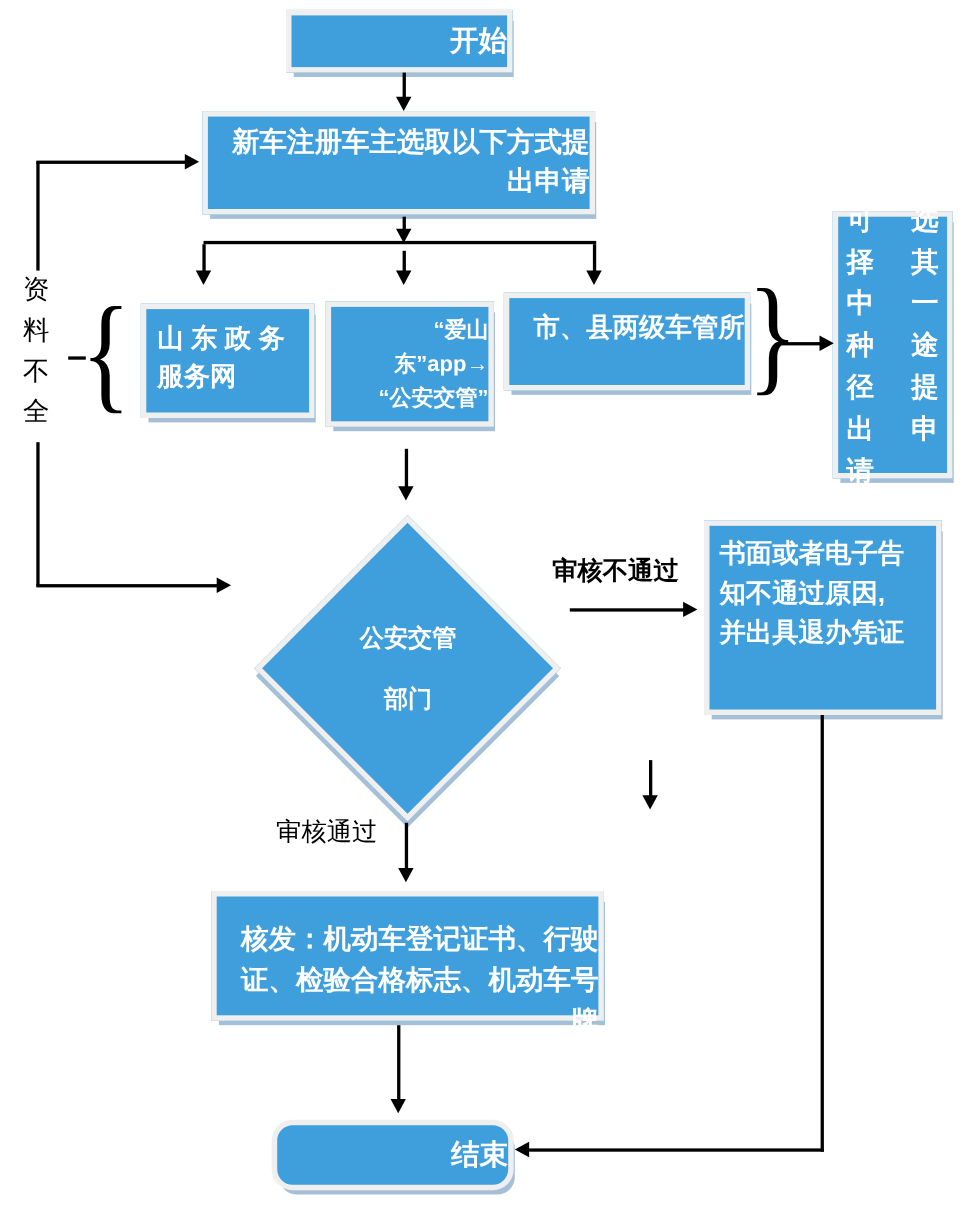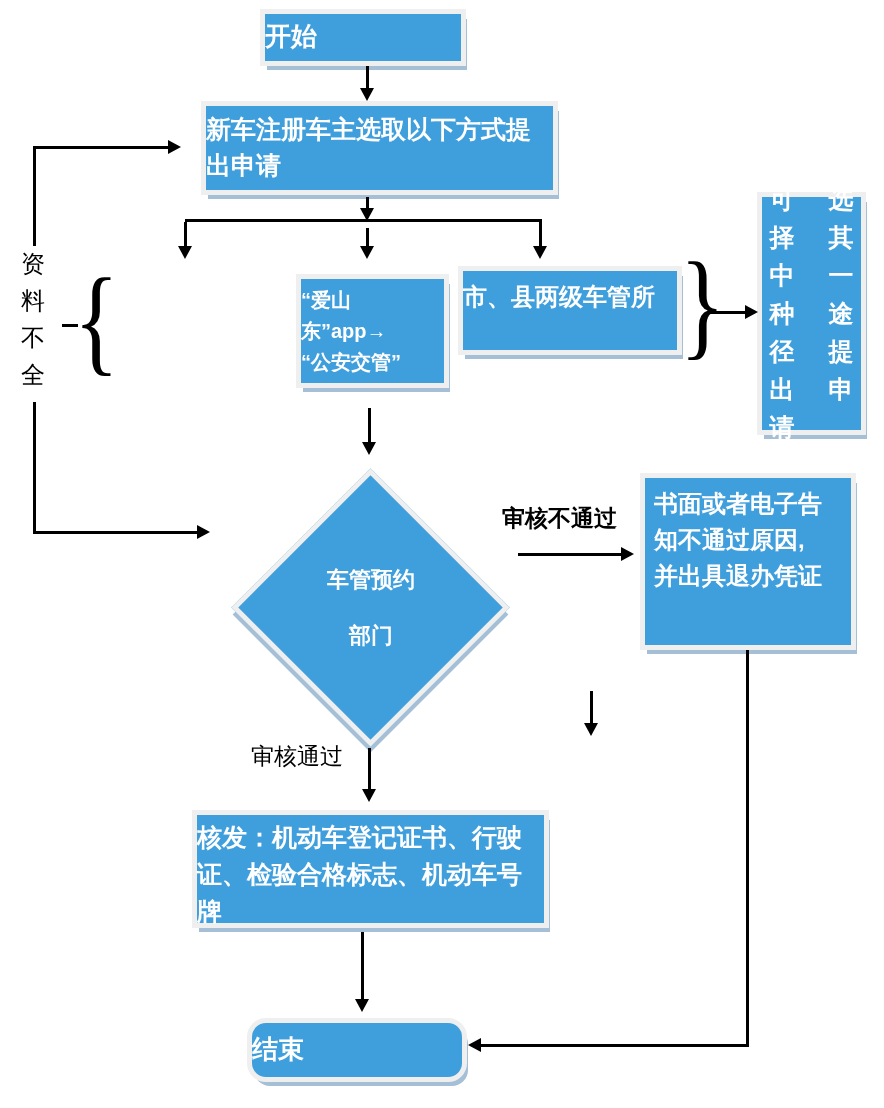--- a/index.html
+++ b/index.html
@@ -11,21 +11,21 @@
     font-family:"Liberation Sans",sans-serif;
   }
   .node{
     position:absolute;
     box-sizing:border-box;
     background:#3F9EDC;
     border:5px solid #EFEFEF;
     box-shadow:4px 7px 0 -3px #A5BFD6;
     color:#ffffff;
     font-weight:bold;
-    text-align:left;
+    text-align:right;
     white-space:pre-line;
     font-family:"Liberation Sans",sans-serif;
   }
   .vline{position:absolute;width:3px;background:#000;}
   .hline{position:absolute;height:3px;background:#000;}
   .ah{position:absolute;width:0;height:0;}
   .ah-d{border-left:7px solid transparent;border-right:7px solid transparent;border-top:13px solid #000;}
   .ah-r{border-top:7px solid transparent;border-bottom:7px solid transparent;border-left:13px solid #000;}
   .ah-l{border-top:7px solid transparent;border-bottom:7px solid transparent;border-right:13px solid #000;}
   .lbl{
@@ -61,23 +61,25 @@
   }
   #side-note-box span{display:block;}
 </style>
 </head>
 <body>
 
 <div id="canvas">
 
   <div class="node" style="left:260px;top:9px;width:206px;height:57px;font-size:26px;line-height:45px;">开始</div>
 
-  <div class="node" style="left:201px;top:101px;width:357px;height:94px;font-size:25px;line-height:36px;padding-top:5px;">新车注册车主选取以下方式提
+  <div class="node" style="left:184px;top:101px;width:357px;height:94px;font-size:25px;line-height:36px;padding-top:5px;">新车注册车主选取以下方式提
 出申请</div>
 
+  <div class="node" style="left:128px;top:276px;width:158px;height:104px;font-size:24px;line-height:35px;text-align:left;padding:9px 0 0 10px;">山 东 政 务
+服务网</div>
 
   <div class="node" style="left:296px;top:274px;width:153px;height:114px;font-size:20px;line-height:31px;padding-top:6px;">“爱山
 东”app→
 “公安交管”</div>
 
   <div class="node" style="left:458px;top:266px;width:224px;height:89px;font-size:24px;padding-top:10px;">市、县两级车管所</div>
 
   <div class="node" id="side-note-box" style="left:757px;top:192px;width:109px;height:243px;">
     <span>可</span>
     <span>选</span>
@@ -88,28 +90,28 @@
     <span>种</span>
     <span>途</span>
     <span>径</span>
     <span>提</span>
     <span>出</span>
     <span>申</span>
     <span>请</span>
   </div>
 
   <div id="diamond-shape"></div>
-  <div id="diamond-label">车管预约
+  <div id="diamond-label">公安交管
 部门</div>
 
   <div class="node" style="left:640px;top:473px;width:216px;height:177px;font-size:24px;line-height:36px;text-align:left;padding:8px 0 0 9px;">书面或者电子告
 知不通过原因,
 并出具退办凭证</div>
 
-  <div class="node" style="left:192px;top:810px;width:357px;height:118px;font-size:25px;line-height:37px;padding-top:4px;">核发：机动车登记证书、行驶
+  <div class="node" style="left:192px;top:810px;width:357px;height:118px;font-size:25px;line-height:37px;padding-top:21px;">核发：机动车登记证书、行驶
 证、检验合格标志、机动车号
 牌</div>
 
   <div class="node" style="left:247px;top:1018px;width:220px;height:64px;font-size:26px;line-height:52px;border-radius:19px;">结束</div>
 
   <div class="lbl" style="left:502px;top:503px;font-weight:bold;">审核不通过</div>
   <div class="lbl" style="left:251px;top:741px;">审核通过</div>
   <div class="lbl" style="left:15px;top:246px;width:36px;font-size:24px;line-height:37px;text-align:center;">资
 料
 不

